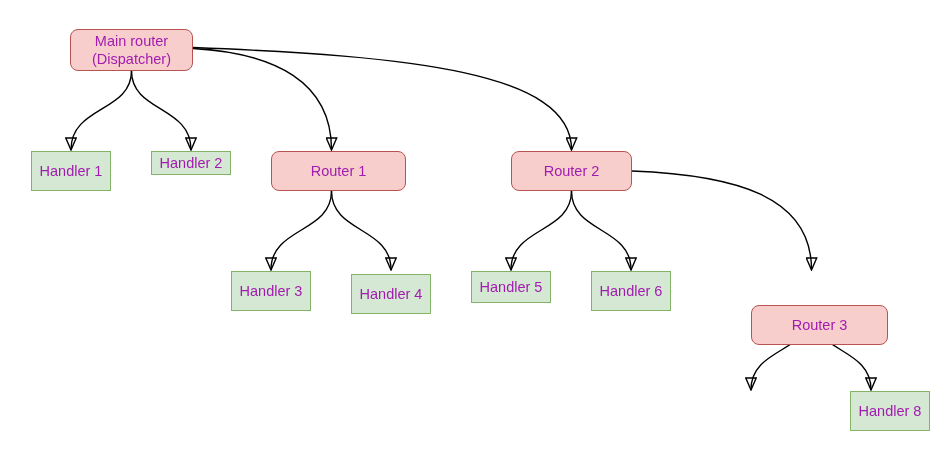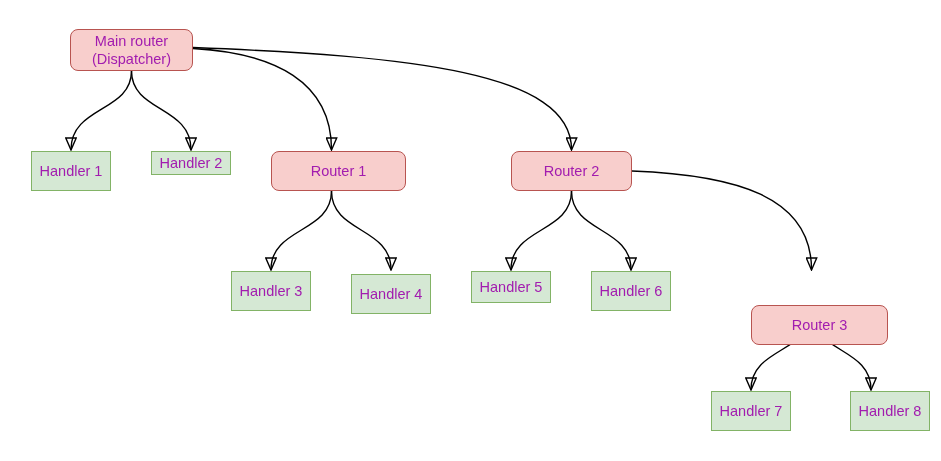--- a/index.html
+++ b/index.html
@@ -110,21 +110,18 @@
   </div>
 
   <div class="node handler" style="left:591px; top:271px; width:80px; height:40px;">
     <span>Handler 6</span>
   </div>
 
   <div class="node router" style="left:751px; top:271px; width:137px; height:40px;margin-top:34px;">
     <span>Router 3</span>
   </div>
 
-  <div class="node handler" style="left:711px; top:391px; width:80px; height:40px;">
-    <span>Handler 7</span>
-  </div>
 
   <div class="node handler" style="left:831px; top:391px; width:80px; height:40px;margin-left:19px;">
     <span>Handler 8</span>
   </div>
 
 </div>
 
 </body></html>

